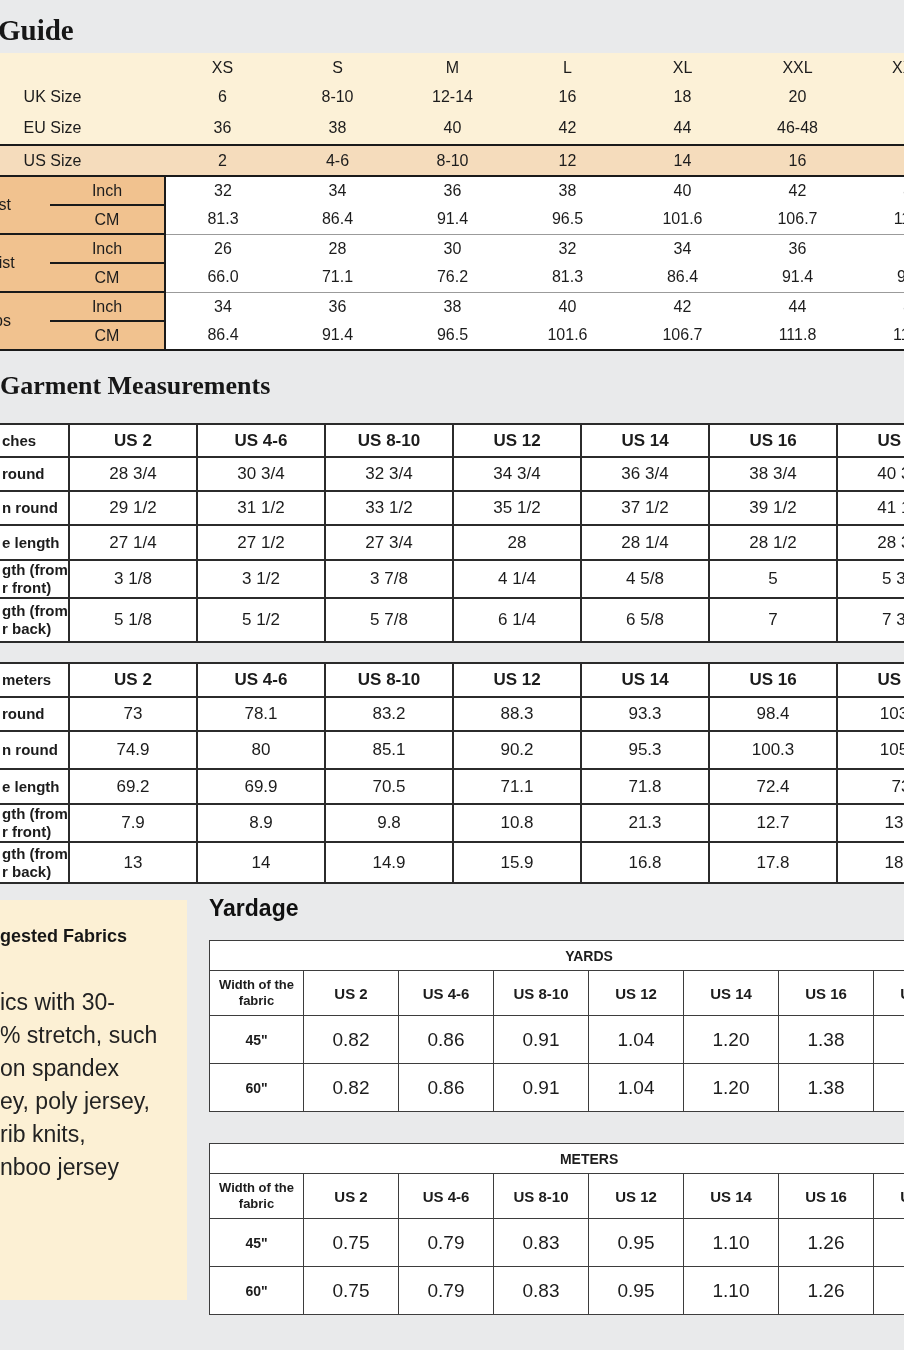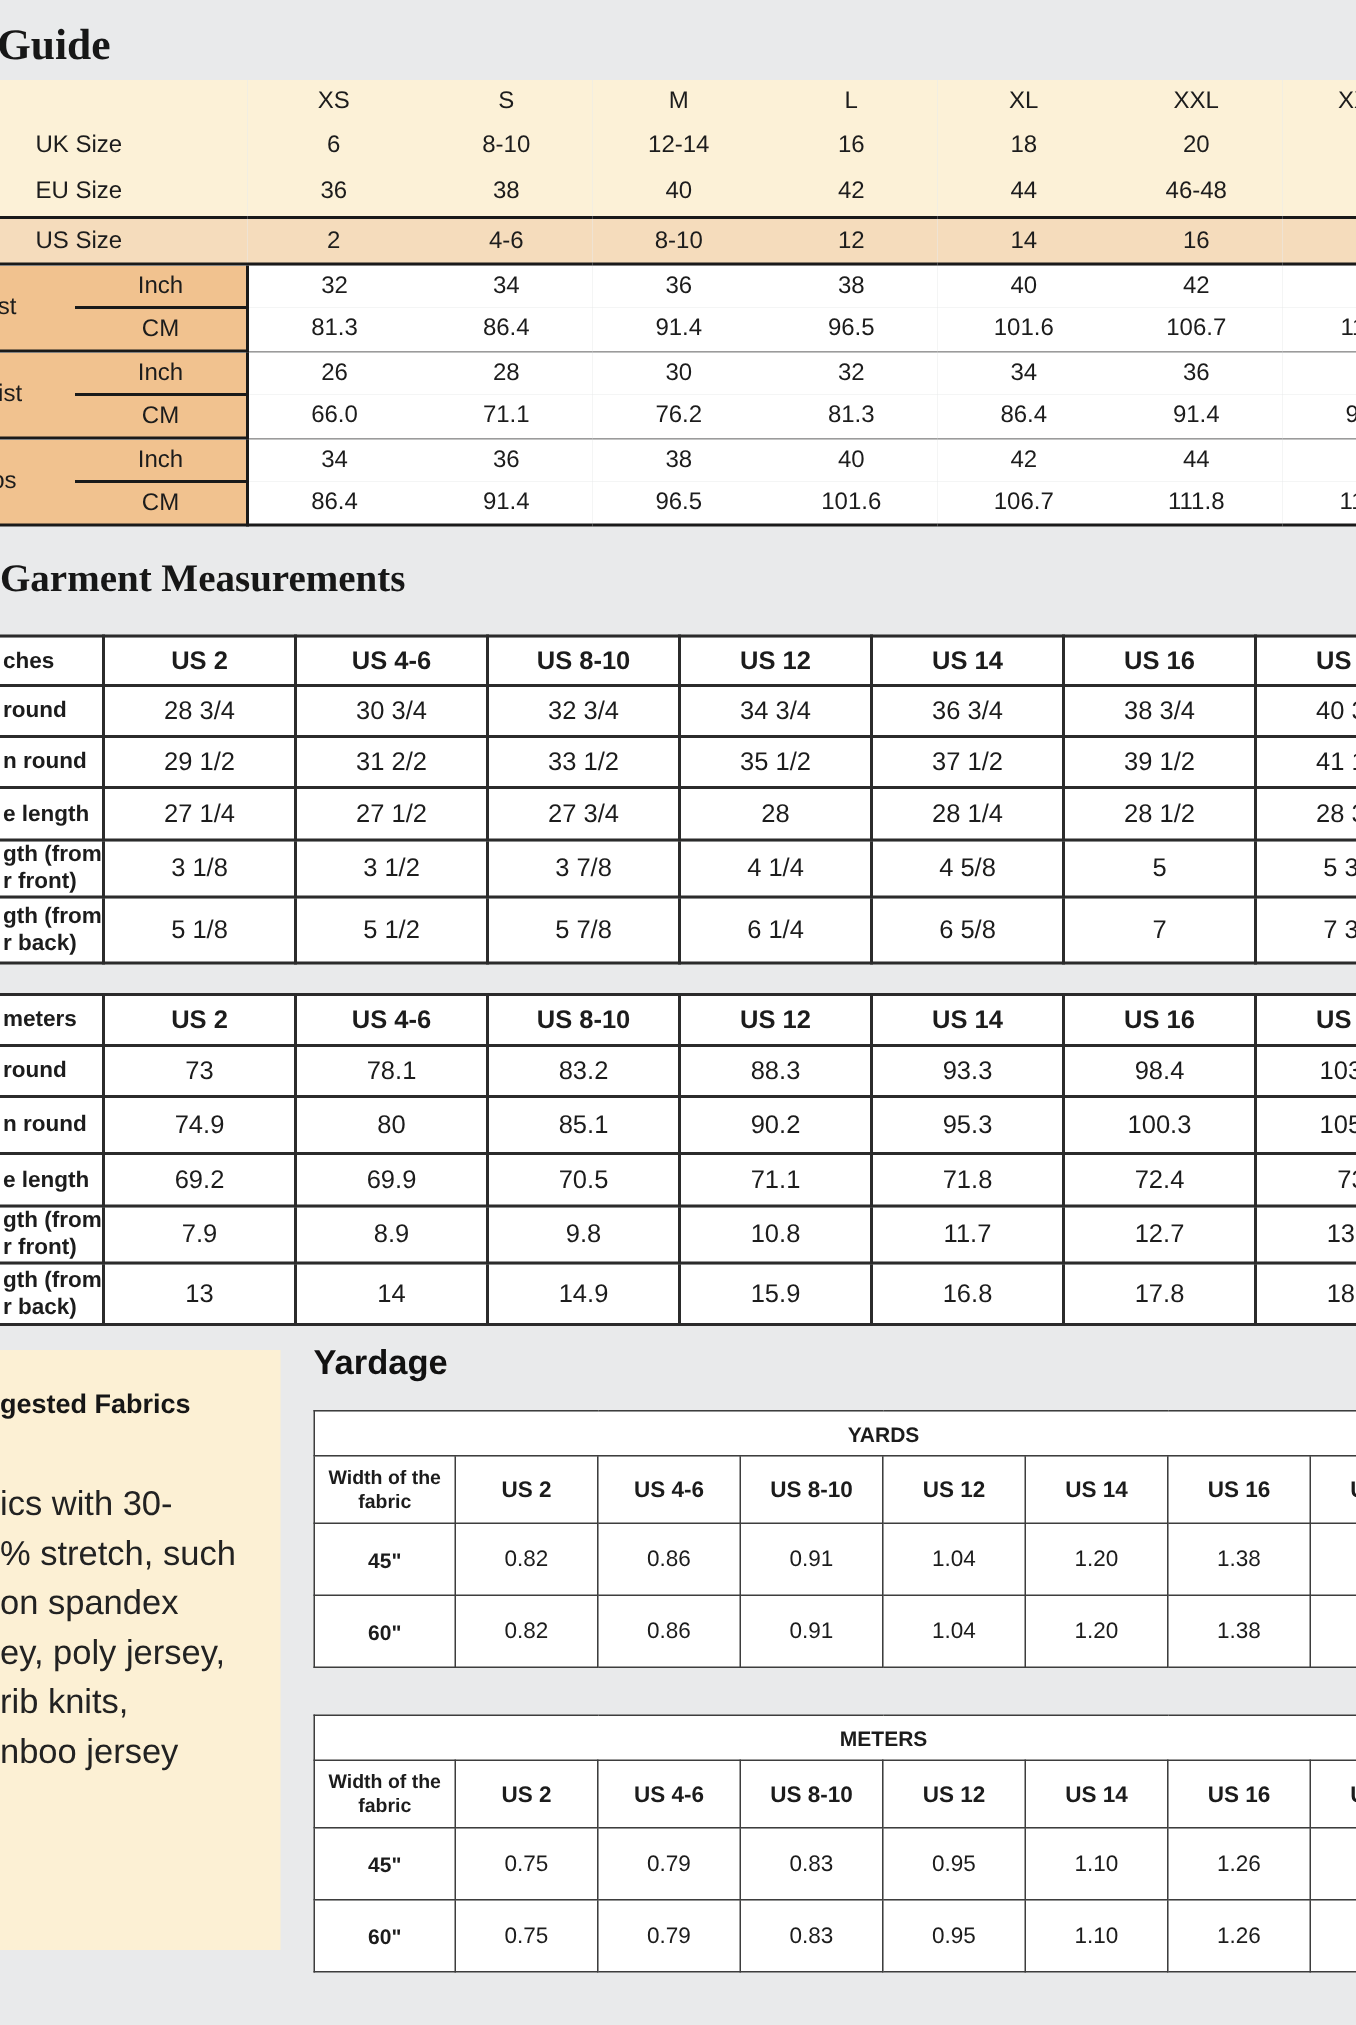--- a/index.html
+++ b/index.html
@@ -49,21 +49,21 @@
 
   
   #fabrics{left:0;top:900px;width:187px;height:400px;background:#fcf0d4;}
   #fabrics h3{font-size:18px;color:#161616;position:absolute;left:0;top:26px;white-space:nowrap;}
   #fabric-lines{position:absolute;left:0;top:86px;font-size:23px;line-height:33px;color:#222;white-space:nowrap;}
 
   
   #yards-wrap{left:209px;top:940px;}
   #meters-wrap{left:209px;top:1143px;}
   .ytable{width:759px;}
-  .ytable td,.ytable th{border:1px solid #3d3d3d;background:#fff;font-size:15px;}
+  .ytable td,.ytable th{border:1px solid #3d3d3d;background:#fff;font-size:19px;}
   .ytable .band{font-weight:bold;font-size:14px;}
   .ytable .corner{font-weight:bold;font-size:13px;white-space:normal;line-height:1.25;}
   .ytable th{font-weight:bold;font-size:15px;}
   .ytable .wlab{font-weight:bold;font-size:14px;}
 </style>
 </head>
 <body>
 
 <div id="canvas">
   <h1 id="t1" class="abs">Guide</h1>
@@ -218,21 +218,21 @@
             <td>30 3/4</td>
             <td>32 3/4</td>
             <td>34 3/4</td>
             <td>36 3/4</td>
             <td>38 3/4</td>
             <td>40 3/4</td>
           </tr>
           <tr style="height: 34px;">
             <td class="rowlab">n round</td>
             <td>29 1/2</td>
-            <td>31 2/2</td>
+            <td>31 1/2</td>
             <td>33 1/2</td>
             <td>35 1/2</td>
             <td>37 1/2</td>
             <td>39 1/2</td>
             <td>41 1/2</td>
           </tr>
           <tr style="height: 35px;">
             <td class="rowlab">e length</td>
             <td>27 1/4</td>
             <td>27 1/2</td>
@@ -320,21 +320,21 @@
             <td>72.4</td>
             <td>73</td>
           </tr>
           <tr style="height: 37px;">
             <td class="rowlab">gth (from
 r front)</td>
             <td>7.9</td>
             <td>8.9</td>
             <td>9.8</td>
             <td>10.8</td>
-            <td>11.7</td>
+            <td>21.3</td>
             <td>12.7</td>
             <td>13.7</td>
           </tr>
           <tr style="height: 41px;">
             <td class="rowlab">gth (from
 r back)</td>
             <td>13</td>
             <td>14</td>
             <td>14.9</td>
             <td>15.9</td>

